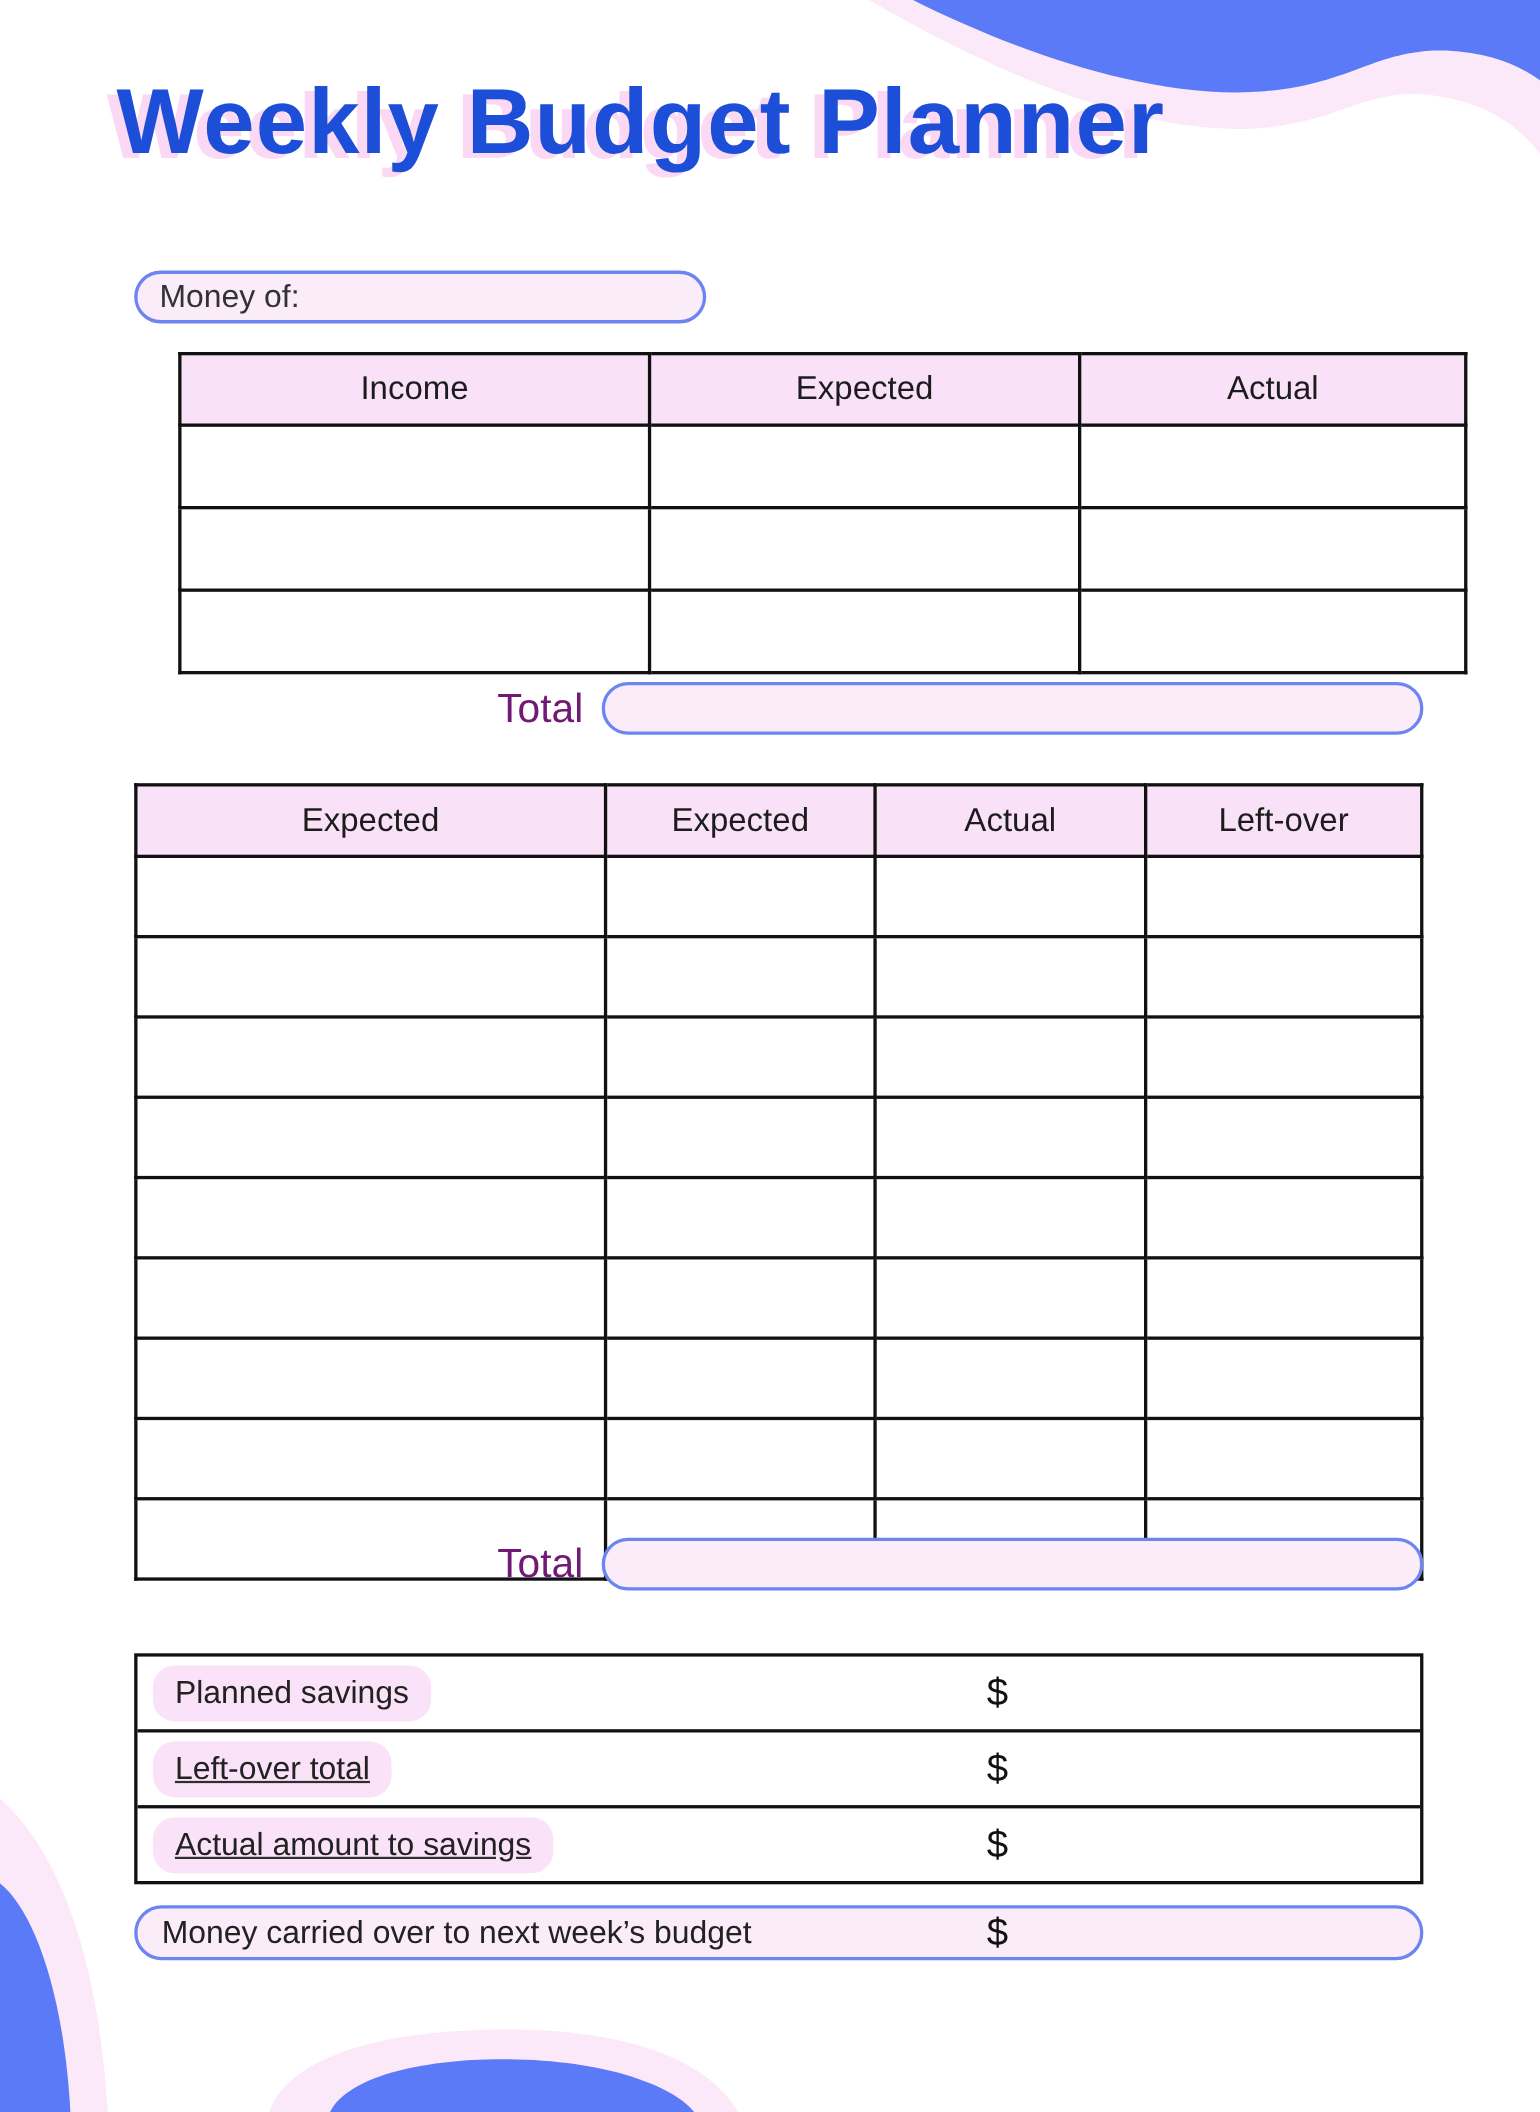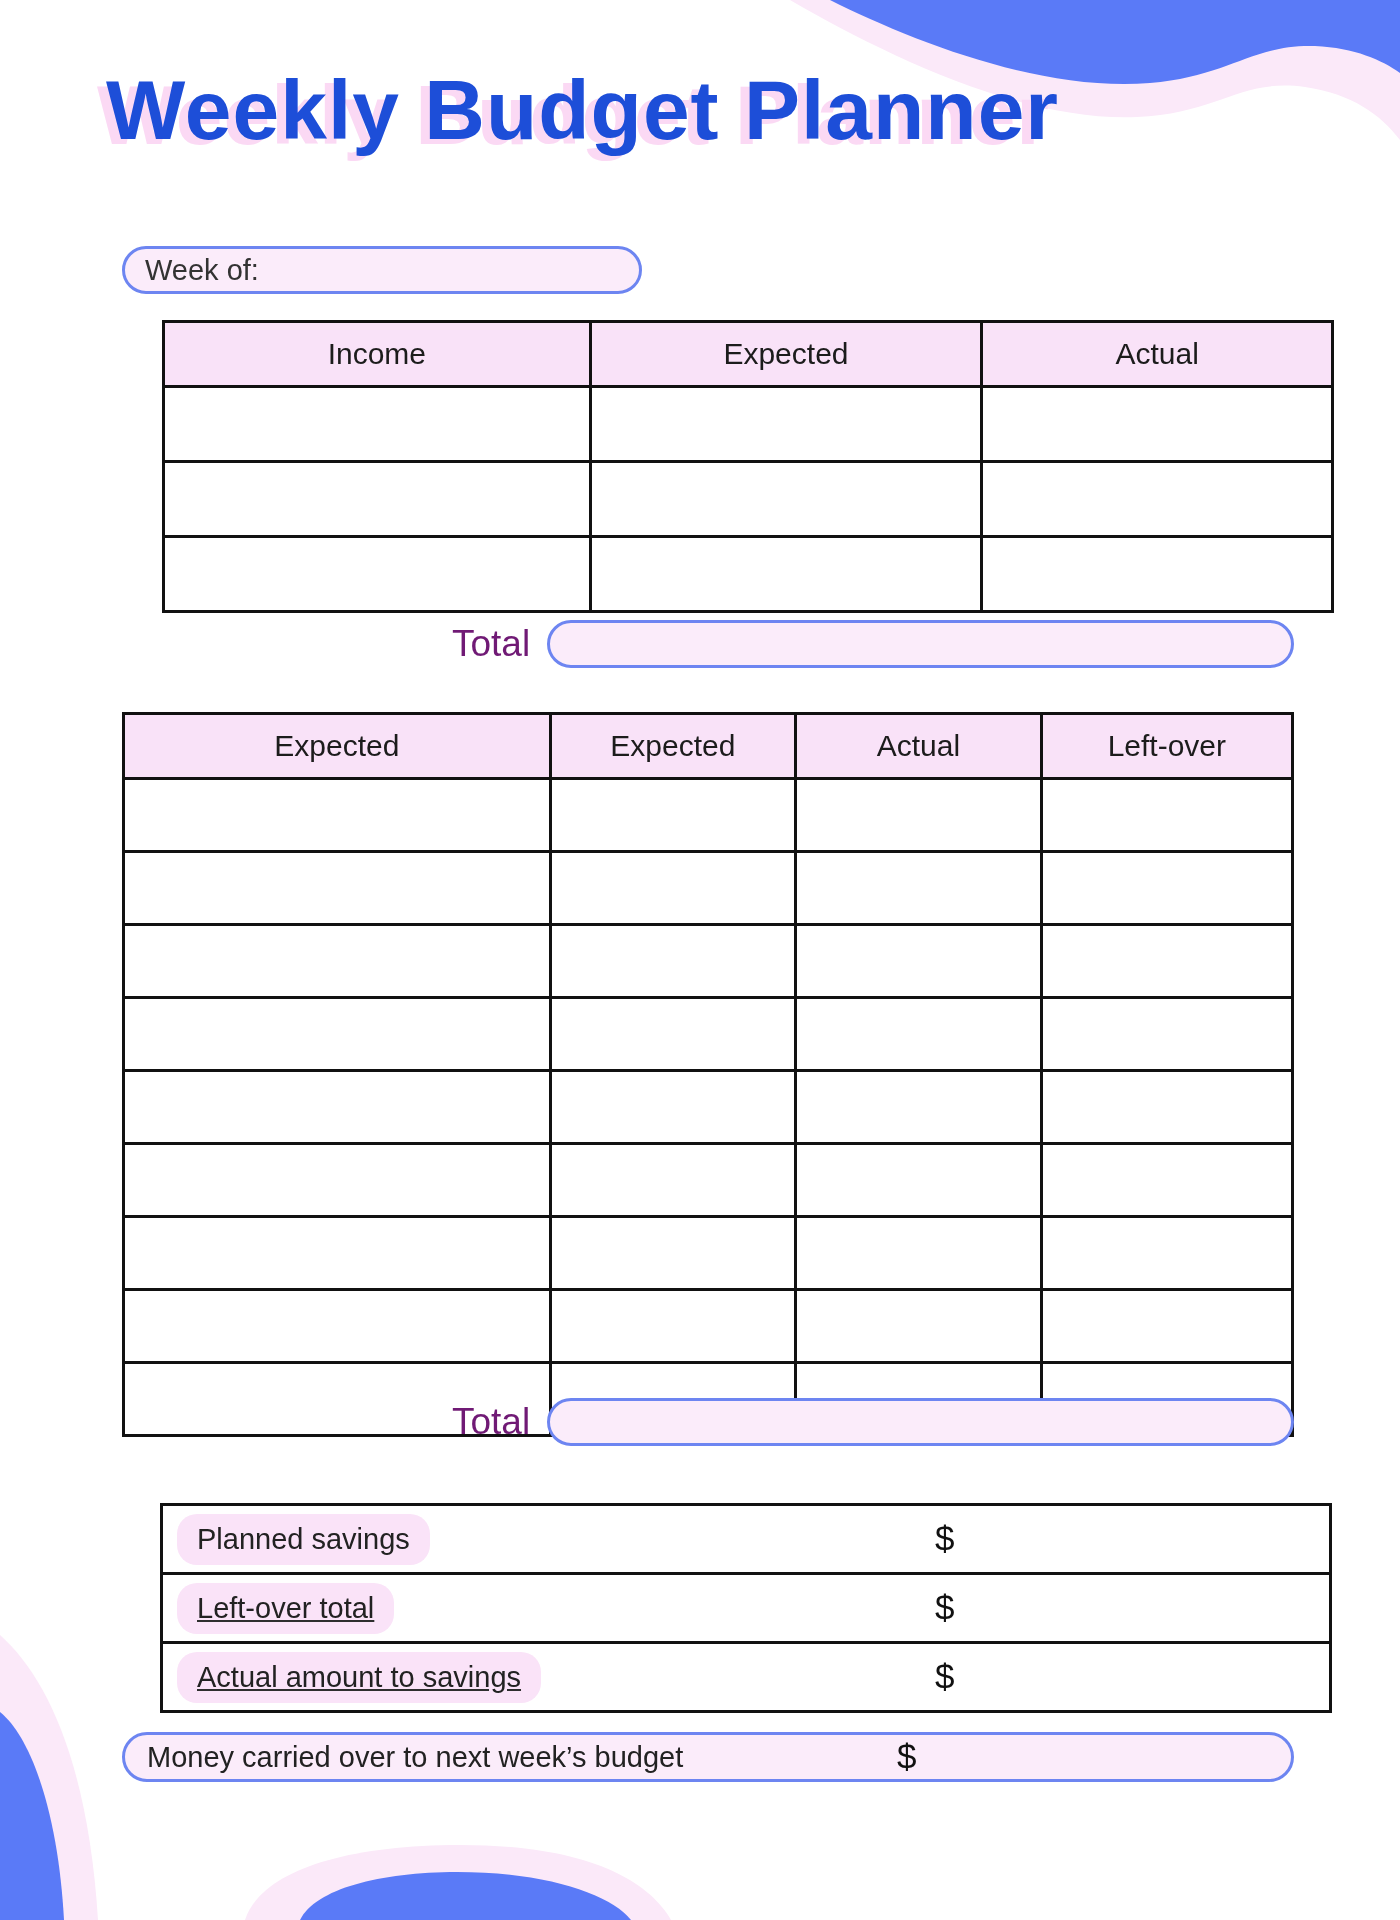--- a/index.html
+++ b/index.html
@@ -52,21 +52,21 @@
   table.grid th{
     background:#f9e2f8;height:60px;
     font-size:30px;font-weight:normal;color:#1c1c1c;
     text-align:center;
   }
   #income-table td{height:70px;background:#fff;}
   #expenses-table td{height:68px;background:#fff;}
   
   .savings-table{
     position:absolute;left:122px;top:1503px;width:1172px;
-    border:3px solid #111;box-sizing:border-box;background:#fff;margin-left:38px;
+    border:3px solid #111;box-sizing:border-box;background:#fff;
   }
   .savings-row{
     position:relative;height:66px;
     display:flex;align-items:center;
   }
   .savings-row + .savings-row{border-top:3px solid #111;text-decoration:underline;}
   .hl{
     background:#fae3f8;border-radius:20px;
     padding:9px 20px;margin-left:14px;
     font-size:29px;color:#222;
@@ -96,21 +96,21 @@
 </svg>
 
 <svg id="deco-bottom-center" class="deco" width="520" height="85" viewBox="0 0 520 85">
   <path d="M30,85 C45,38 125,10 245,10 C370,10 432,44 456,85 Z" fill="#fbe9f9"></path>
   <path d="M85,85 C100,54 165,37 242,37 C332,37 396,60 416,85 Z" fill="#5a7af7"></path>
 </svg>
 
 <div class="page-title">Weekly Budget Planner</div>
 
 <div class="pill week-pill">
-  <span>Week of:</span>
+  <span>Money of:</span>
   <span></span>
 </div>
 
 <table class="grid" id="income-table">
   <colgroup>
       <col style="width:36.5%">
       <col style="width:33.5%">
       <col style="width:30%">
     </colgroup>
   <thead>

